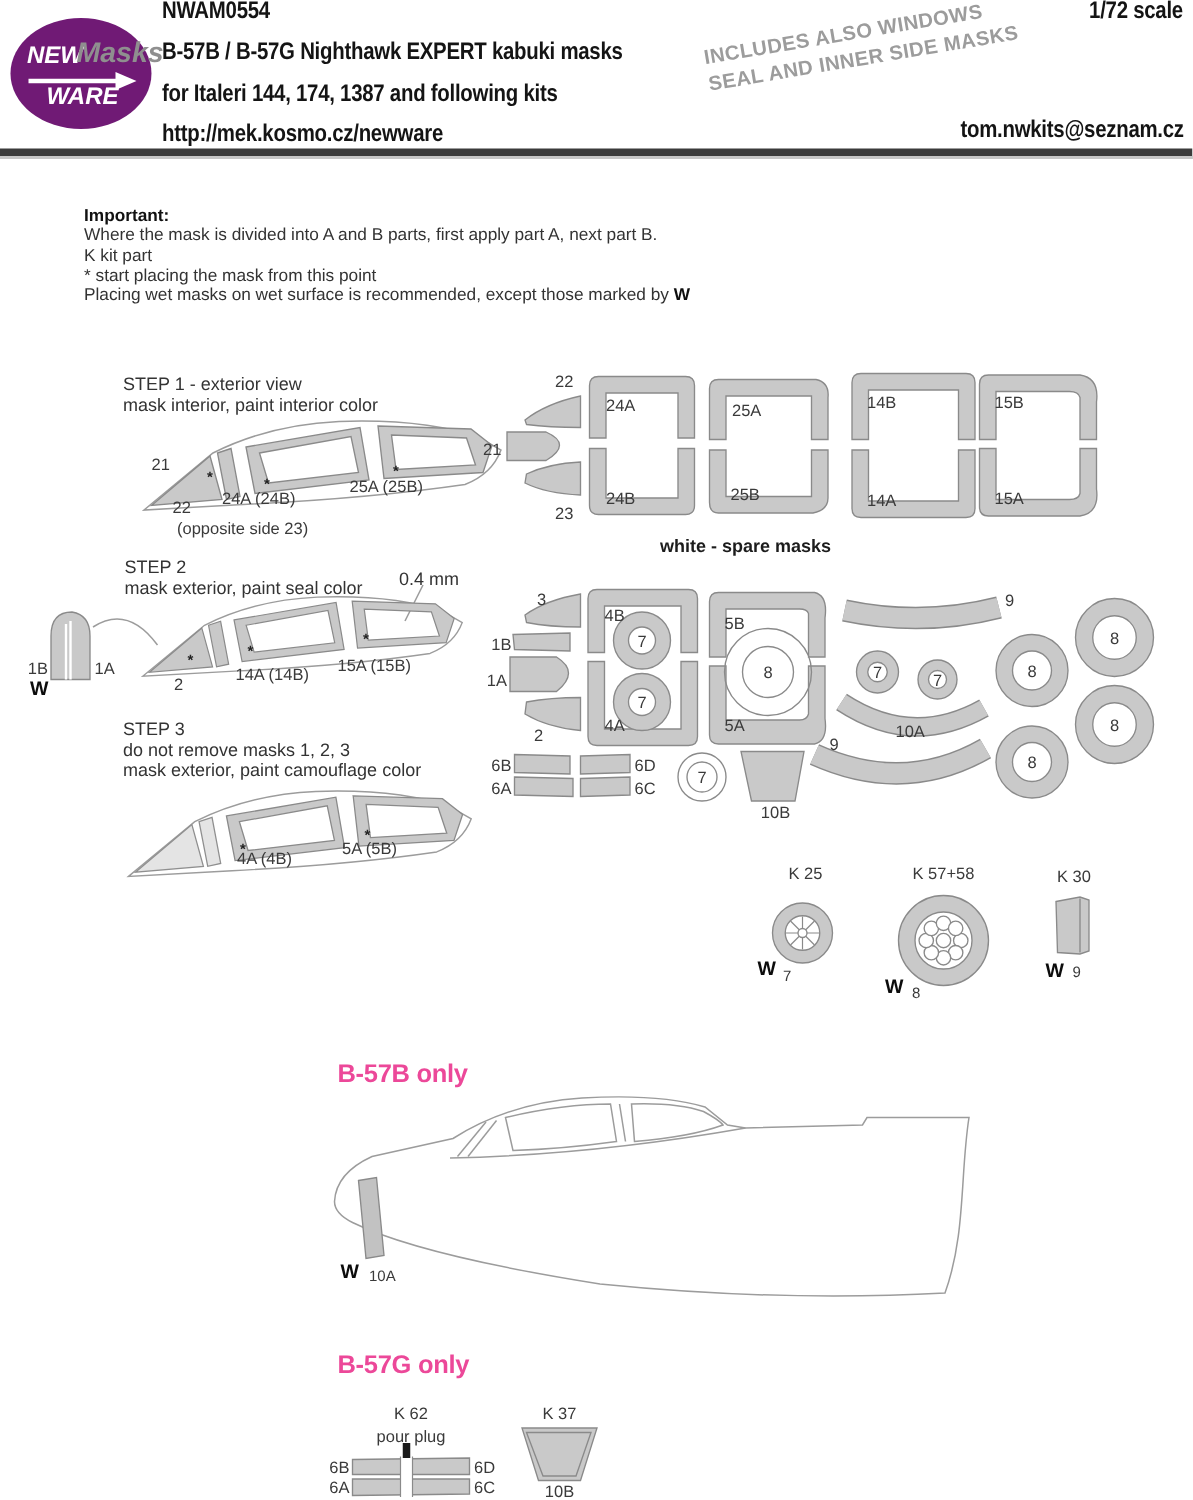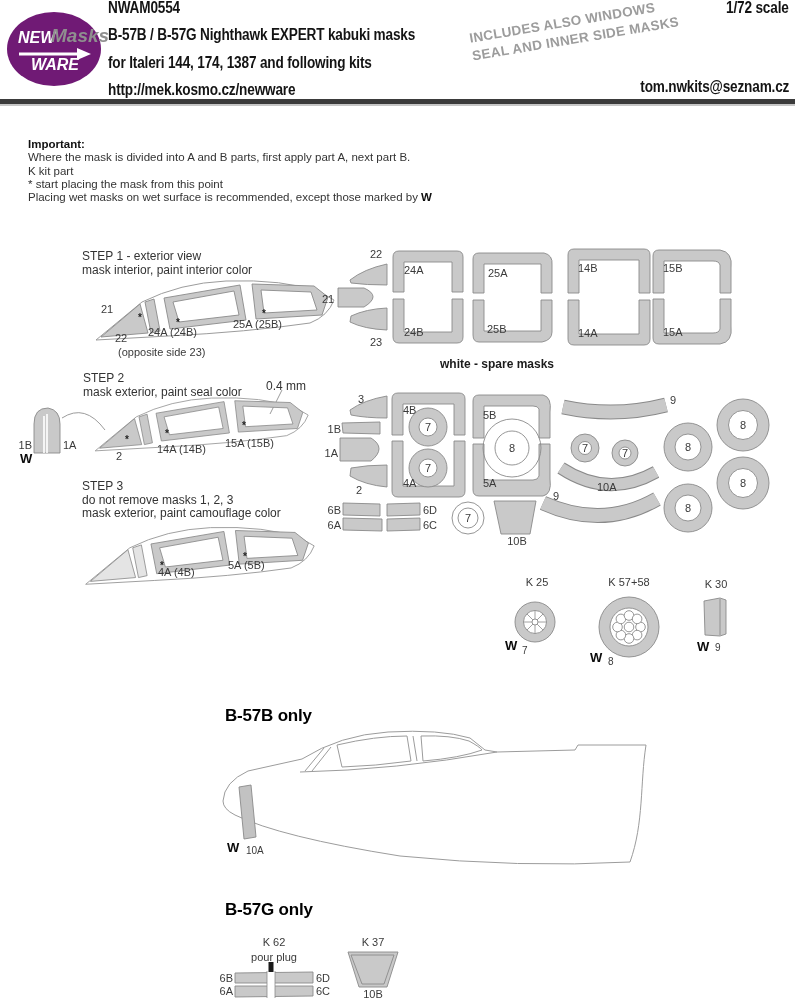--- a/index.html
+++ b/index.html
@@ -10,21 +10,21 @@
        font-size:16px;transform:scaleX(0.85);transform-origin:0 0}
   .hdr-r{transform-origin:100% 0;text-align:right}
   .banner{color:#9c9c9c;font-weight:bold;font-size:13.5px;line-height:18px;
           transform:rotate(-9.5deg);transform-origin:0 0;letter-spacing:0.3px;white-space:nowrap}
   .divider{left:0;top:99px;width:795px;height:5px;background:#3b3b3b;border-bottom:2px solid #c6c6c6}
   .imp{font-size:11.5px;line-height:13.3px;color:#333}
   .imp .h{font-weight:bold;color:#111}
   .imp b{font-weight:bold;color:#0e0e0e}
   .steplbl{font-size:12px;line-height:13.6px;color:#333}
   .note-bold{font-weight:bold;font-size:12px;color:#1c1c1c;transform:translateX(-50%);white-space:nowrap}
-  .bighead{font-weight:bold;font-size:17px;color:#000000;letter-spacing:-0.2px}
+  .bighead{font-weight:bold;font-size:17px;color:#ec4899;letter-spacing:-0.2px}
   .logo{left:7px;top:12px;width:94px;height:74px;background:#701a75;border-radius:50%}
   .logo span{position:absolute;font-style:italic;font-weight:bold;white-space:nowrap}
   .logo .n1{left:11px;top:17px;color:#fff;font-size:16px}
   .logo .n2{left:44px;top:13px;color:#8f8f8f;font-size:19px}
   .logo .n3{left:24px;top:44px;color:#fff;font-size:16px}
   svg{position:absolute;overflow:visible}
   svg text{font-family:"Liberation Sans",sans-serif;font-size:11px;fill:#3a3a3a}
   text.w{font-weight:bold;font-size:13px;fill:#0c0c0c}
   text.sm{font-size:10px}
   text.mid{text-anchor:middle}
@@ -56,21 +56,21 @@
 <div class="abs hdr" style="left:108px;top:54px">for Italeri 144, 174, 1387  and following kits</div>
 <div class="abs hdr" style="left:108px;top:81px">http://mek.kosmo.cz/newware</div>
 <div class="abs hdr hdr-r" style="right:6px;top:-1px">1/72 scale</div>
 <div class="abs hdr hdr-r" style="right:6px;top:78px">tom.nwkits@seznam.cz</div>
 <div class="abs banner" style="left:468px;top:30px">
   <div>INCLUDES ALSO WINDOWS</div>
   <div>SEAL AND INNER SIDE MASKS</div>
 </div>
 <div class="abs divider"></div>
 
-<div class="abs imp" style="left:28px;top:138px">
+<div class="abs imp" style="left:56px;top:138px">
   <div class="h">Important:</div>
   <div>Where the mask is divided into A and B parts, first apply part A, next part B.</div>
   <div>K kit part</div>
   <div>*  start placing the mask from this point</div>
   <div><span>Placing wet masks on wet surface is recommended, except those marked by</span> <b>W</b></div>
 </div>
 
 <div class="abs steplbl" style="left:82px;top:250px">
   <div>STEP 1 - exterior view</div>
   <div>mask interior, paint interior color</div>

